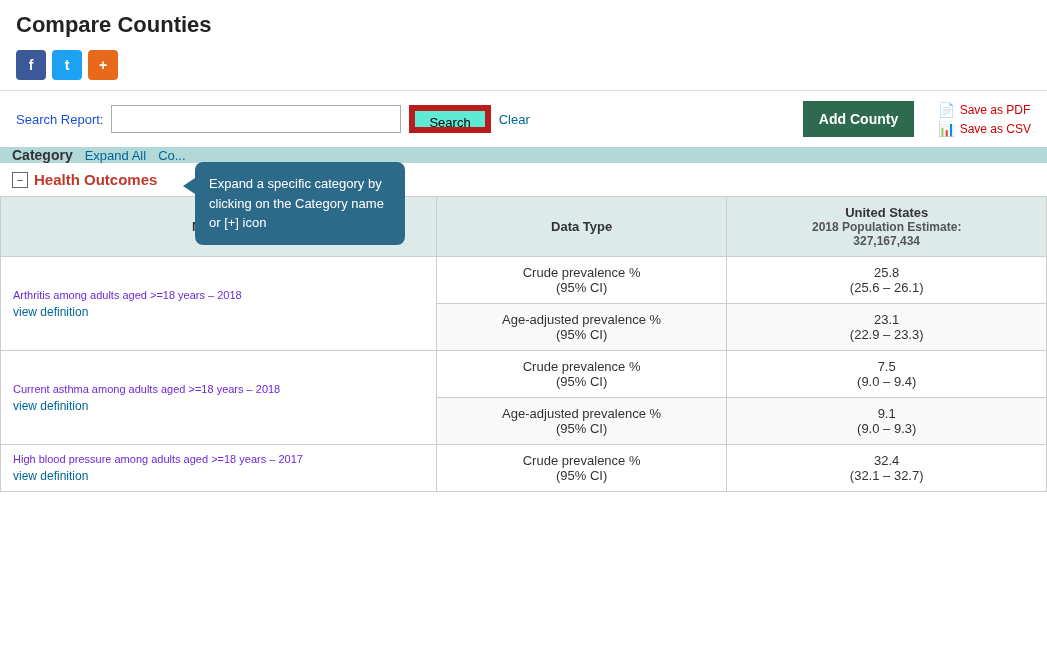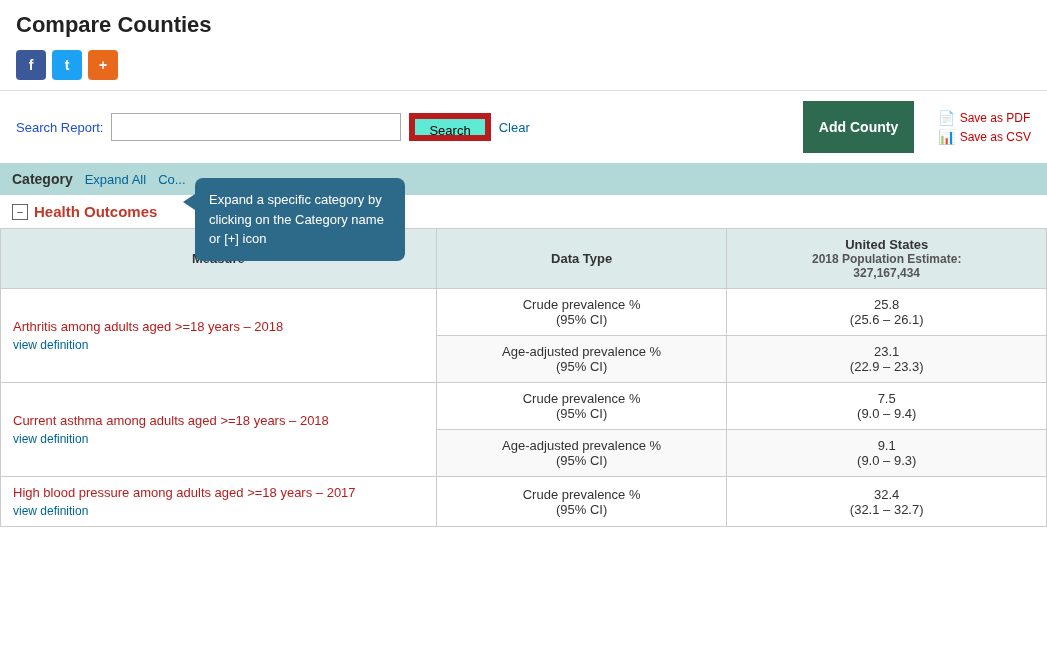--- a/index.html
+++ b/index.html
@@ -11,28 +11,28 @@
     .social-btn { width: 30px; height: 30px; border-radius: 4px; display: flex; align-items: center; justify-content: center; color: #fff; font-weight: bold; font-size: 14px; cursor: pointer; border: none; }
     .social-facebook { background: #3b5998; }
     .social-twitter { background: #1da1f2; }
     .social-addthis { background: #e8691c; }
 
     .search-bar { display: flex; align-items: center; padding: 10px 16px; gap: 8px; border-top: 1px solid #ddd; }
     .search-label { font-size: 13px; color: #1d4ed8; white-space: nowrap; }
     .search-input { border: 1px solid #aaa; padding: 4px 8px; width: 290px; font-size: 13px; height: 28px; }
     .search-btn { background: #5eead4; border: 6px solid #b91c1c; padding: 4px 14px; font-size: 13px; cursor: pointer; height: 28px; }
     .clear-link { color: #069; font-size: 13px; text-decoration: none; cursor: pointer; background: none; border: none; }
-    .add-county-btn { background: #2d6a4f; color: #fff; border: none; padding: 6px 16px; font-size: 14px; font-weight: bold; cursor: pointer; margin-left: auto; height: 52px; }
+    .add-county-btn { background: #2d6a4f; color: #fff; border: none; padding: 6px 16px; font-size: 14px; font-weight: bold; cursor: pointer; margin-left: auto; height: 36px; }
     .save-links { display: flex; flex-direction: column; gap: 3px; margin-left: 16px; }
     .save-link { display: flex; align-items: center; gap: 4px; color: #c00; font-size: 12px; cursor: pointer; text-decoration: none; white-space: nowrap; }
     .save-link .icon { font-size: 14px; }
     .pdf-icon { color: #c00; }
     .csv-icon { color: #2a7a2a; }
 
-    .category-bar { background: #b2d8d8; display: flex; align-items: center; padding: 8px 12px; gap: 12px; position: relative; }
+    .category-bar { background: #b2d8d8; display: flex; align-items: center; padding: 0 12px; gap: 12px; position: relative; }
     .category-label { font-weight: bold; font-size: 14px; color: #333; }
     .expand-all-link { color: #069; font-size: 13px; cursor: pointer; text-decoration: none; }
     .collapse-link { color: #069; font-size: 13px; cursor: pointer; text-decoration: none; }
 
     .tooltip-box { position: absolute; left: 195px; top: 15px; background: #2d6a8a; color: #fff; border-radius: 8px; padding: 12px 14px; font-size: 13px; width: 210px; z-index: 10; line-height: 1.5; }
     .tooltip-arrow { position: absolute; left: -12px; top: 16px; width: 0; height: 0; border-top: 8px solid transparent; border-bottom: 8px solid transparent; border-right: 12px solid #2d6a8a; }
 
     .section-header { display: flex; align-items: center; gap: 6px; padding: 8px 12px; background: #fff; }
     .section-toggle { width: 16px; height: 16px; background: #fff; border: 1px solid #666; display: inline-flex; align-items: center; justify-content: center; font-size: 11px; cursor: pointer; color: #333; }
     .section-title { color: #c0392b; font-weight: bold; font-size: 15px; }
@@ -40,21 +40,21 @@
     .data-table { width: 100%; border-collapse: collapse; }
     .data-table th, .data-table td { border: 1px solid #ccc; padding: 8px 12px; vertical-align: middle; }
     .data-table thead tr { background: #ddeaea; }
     .data-table thead th { font-size: 13px; font-weight: bold; text-align: center; }
     .data-table thead th.us-col { text-align: center; min-width: 200px; }
     .col-measure { width: 300px; text-align: left; }
     .col-datatype { width: 200px; text-align: center; }
     .col-us { width: 220px; text-align: center; }
 
     .measure-cell { vertical-align: top; padding: 10px 12px; }
-    .measure-name { font-size: 13px; color: #b91c1c; }
+    .measure-name { font-size: 11px; color: #6d28d9; }
     .view-def { color: #069; font-size: 12px; cursor: pointer; text-decoration: none; display: inline-block; margin-top: 4px; }
     .datatype-cell { text-align: center; vertical-align: middle; }
     .us-cell { text-align: center; vertical-align: middle; }
     .subrow td { background: #f9f9f9; }
 
     .us-header-inner { text-align: center; }
     .us-header-title { font-weight: bold; font-size: 13px; }
     .us-header-sub { font-size: 12px; color: #555; }
     .us-header-pop { font-size: 12px; color: #555; }
   </style>

